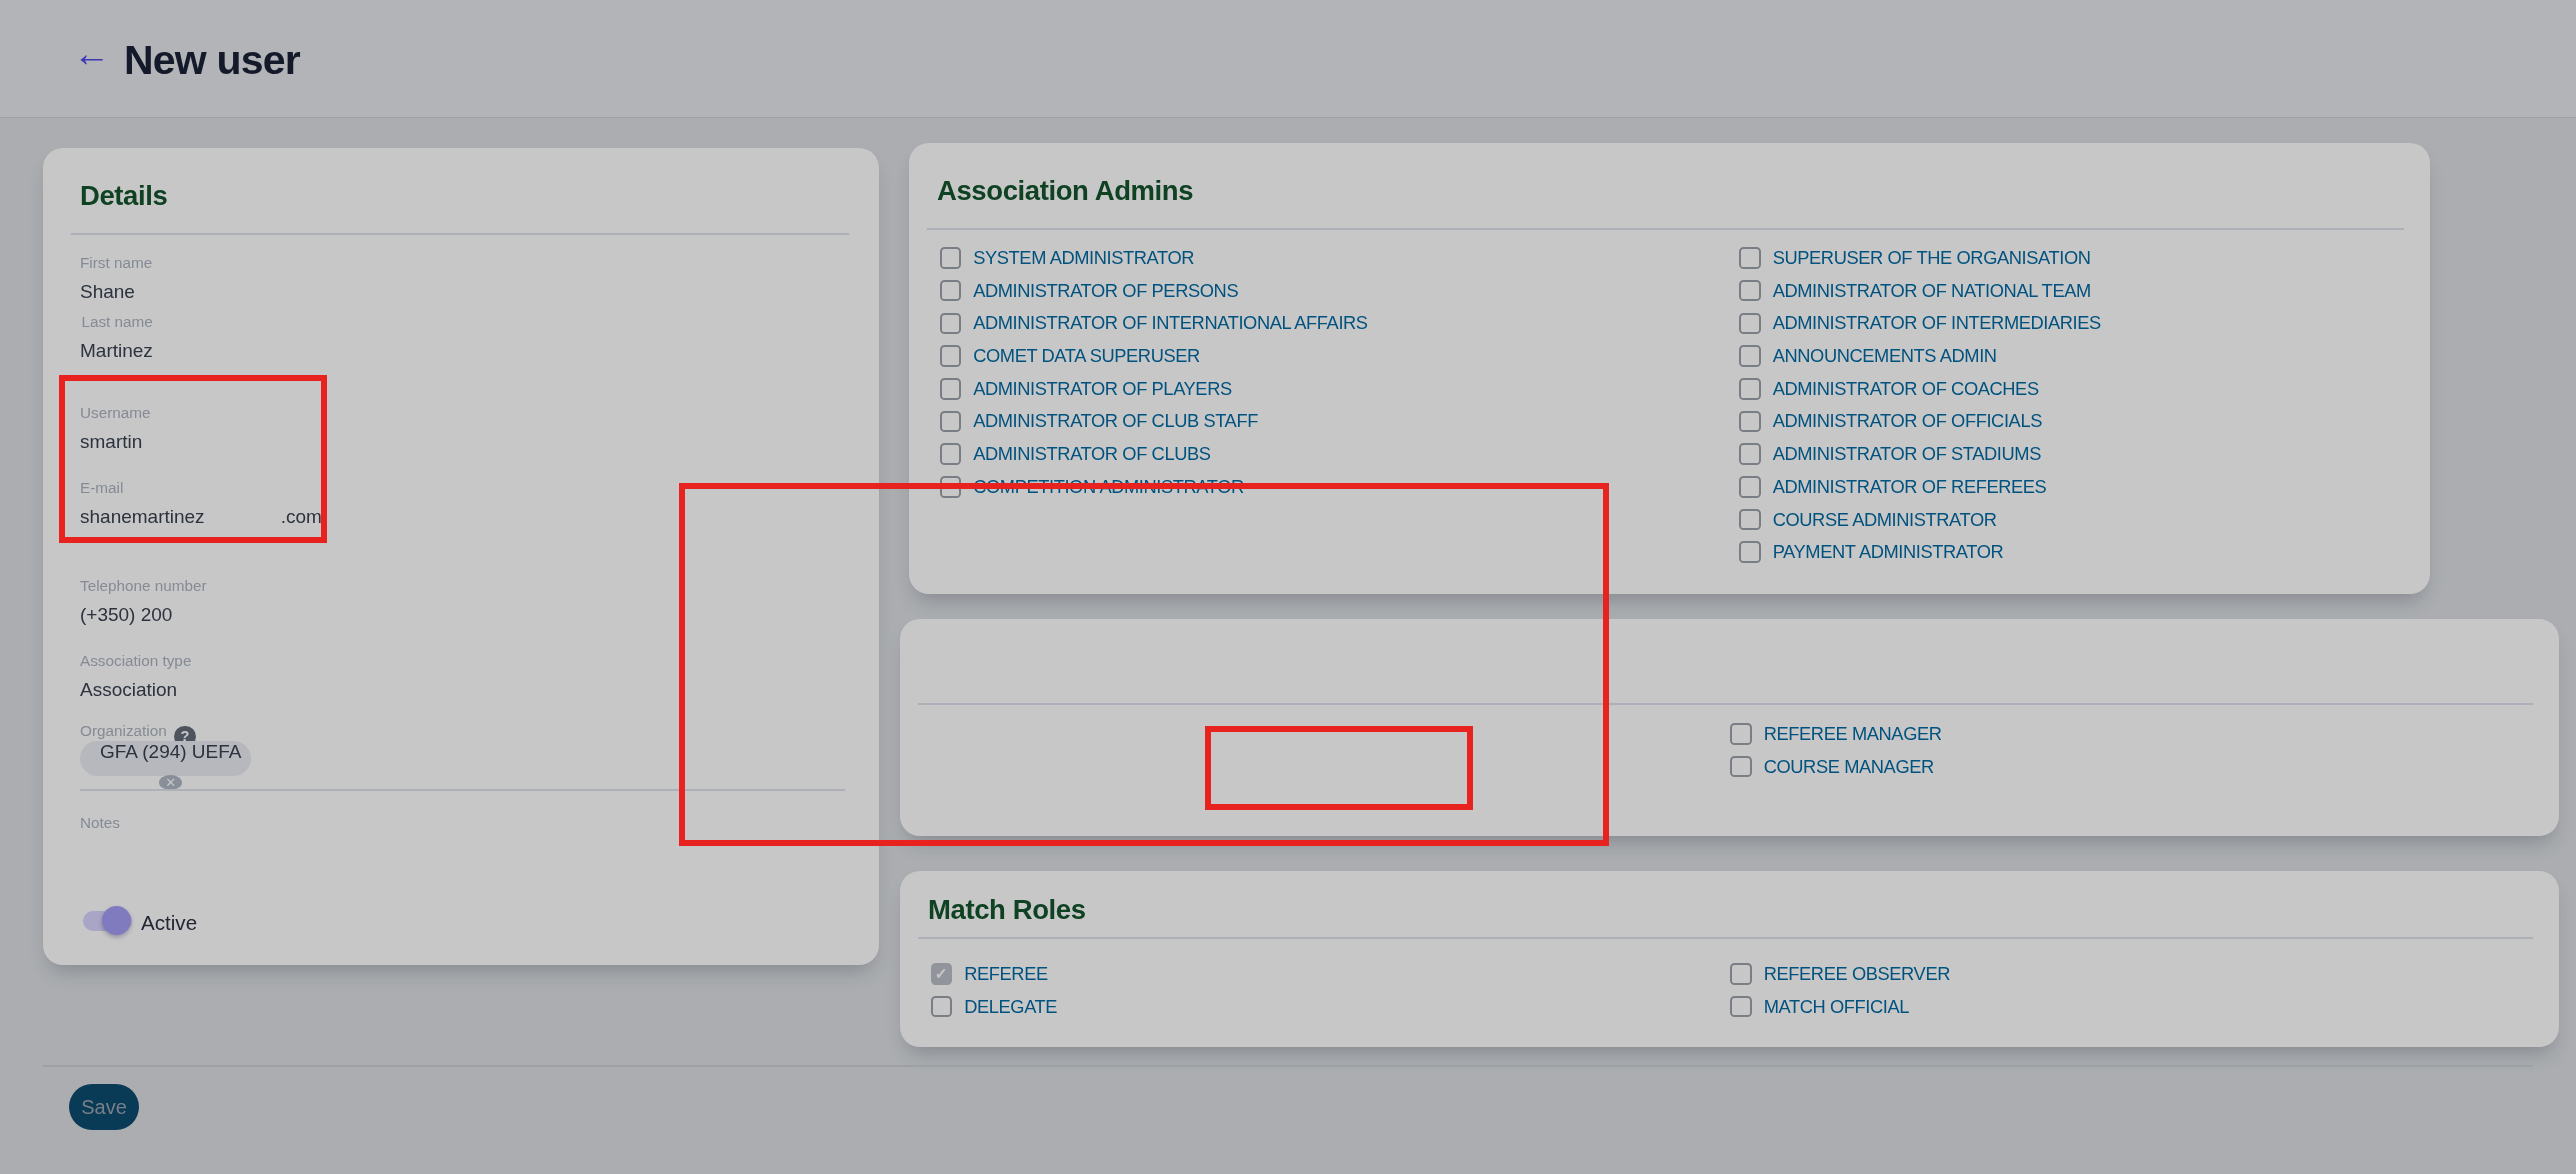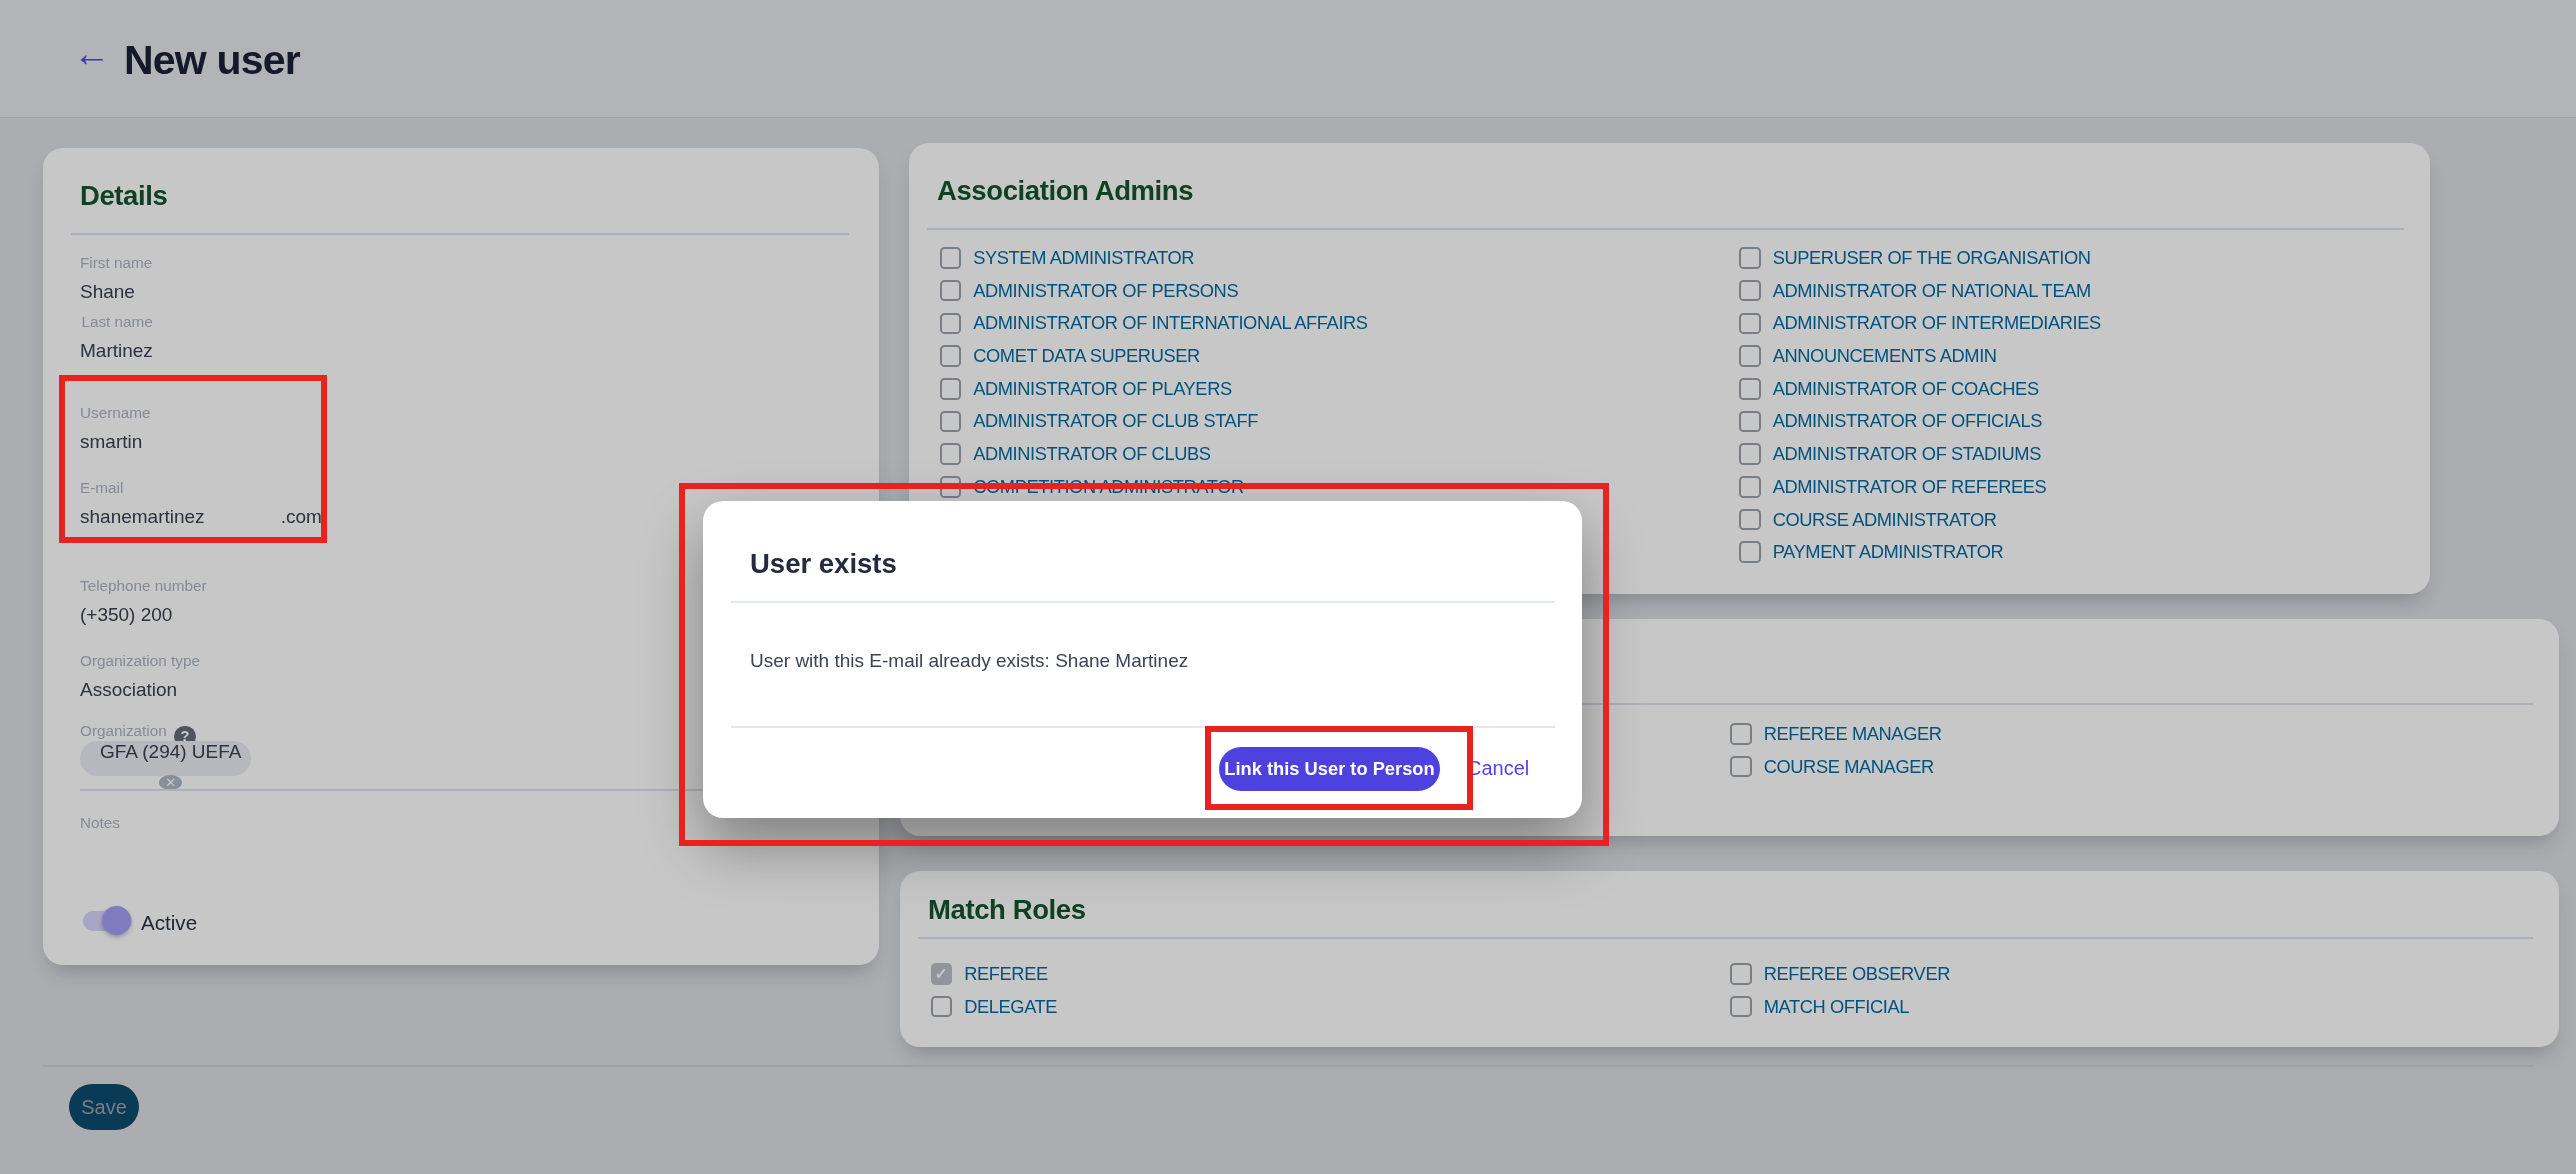--- a/index.html
+++ b/index.html
@@ -98,21 +98,21 @@
     </div>
     <div class="field" style="top:330px;">
       <div class="flabel">E-mail</div>
       <div class="fvalue"><span>shanemartinez</span><span class="gap"></span><span>.com</span></div>
     </div>
     <div class="field" style="top:428px;">
       <div class="flabel">Telephone number</div>
       <div class="fvalue">(+350) 200</div>
     </div>
     <div class="field" style="top:503px;">
-      <div class="flabel">Organization type</div>
+      <div class="flabel">Association type</div>
       <div class="fvalue">Association</div>
     </div>
 
     <div class="field" style="top:573px;">
       <div class="flabel"><span>Organization</span><span class="helpicon">?</span></div>
     </div>
     <div class="chip" style="top:593px;flex-direction:column;">
       <span class="chiptext">GFA (294) UEFA</span>
       <span class="chipx">✕</span>
     </div>
@@ -247,27 +247,19 @@
           <span class="cbl">MATCH OFFICIAL</span>
         </div>
     </div>
   </div>
 
   <div class="footdiv"></div>
   <div class="savebtn">Save</div>
 
   <div class="backdrop"></div>
 
-  <div class="modal">
-    <div class="mtitle">User exists</div>
-    <div class="mdiv" style="top:100px;"></div>
-    <div class="mbody">User with this E-mail already exists: Shane Martinez</div>
-    <div class="mdiv" style="top:225px;"></div>
-    <div class="mlink">Link this User to Person</div>
-    <div class="mcancel">Cancel</div>
-  </div>
 
   <div class="anno" style="left:59px;top:375px;width:268px;height:168px;"></div>
   <div class="anno" style="left:679px;top:483px;width:930px;height:363px;"></div>
   <div class="anno" style="left:1205px;top:726px;width:268px;height:84px;"></div>
 
 </div>
 
 
 </body></html>

